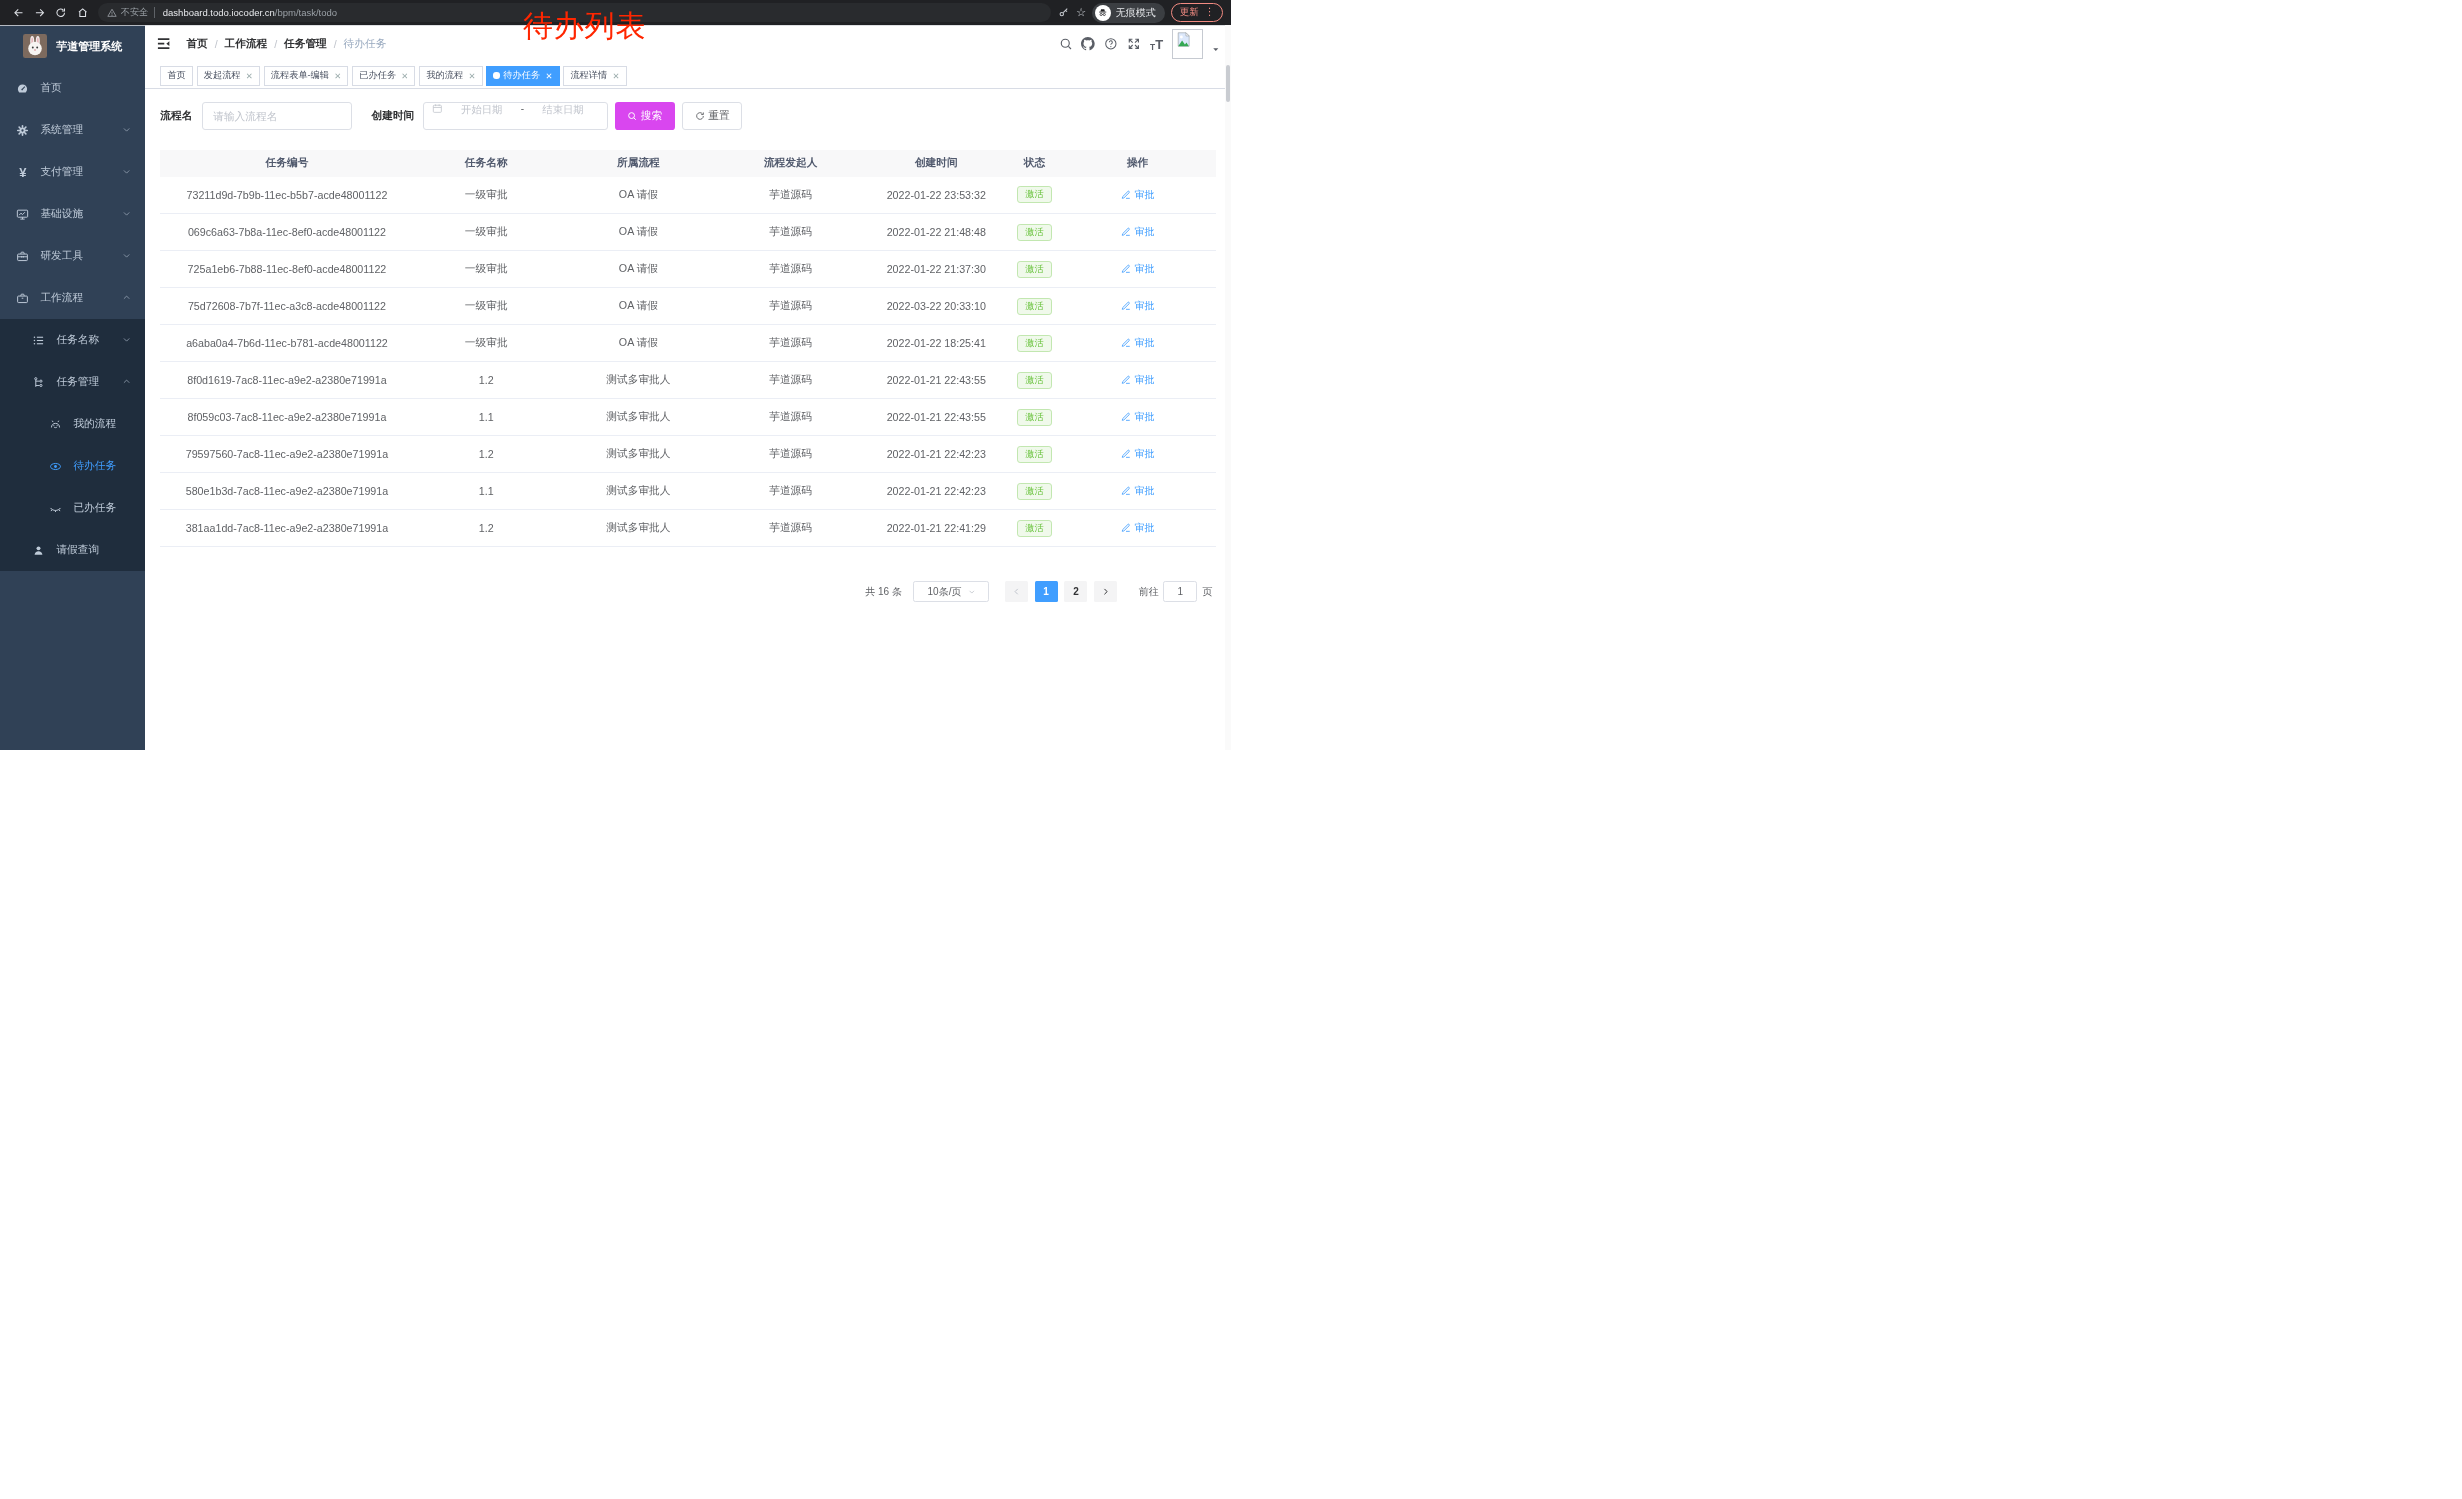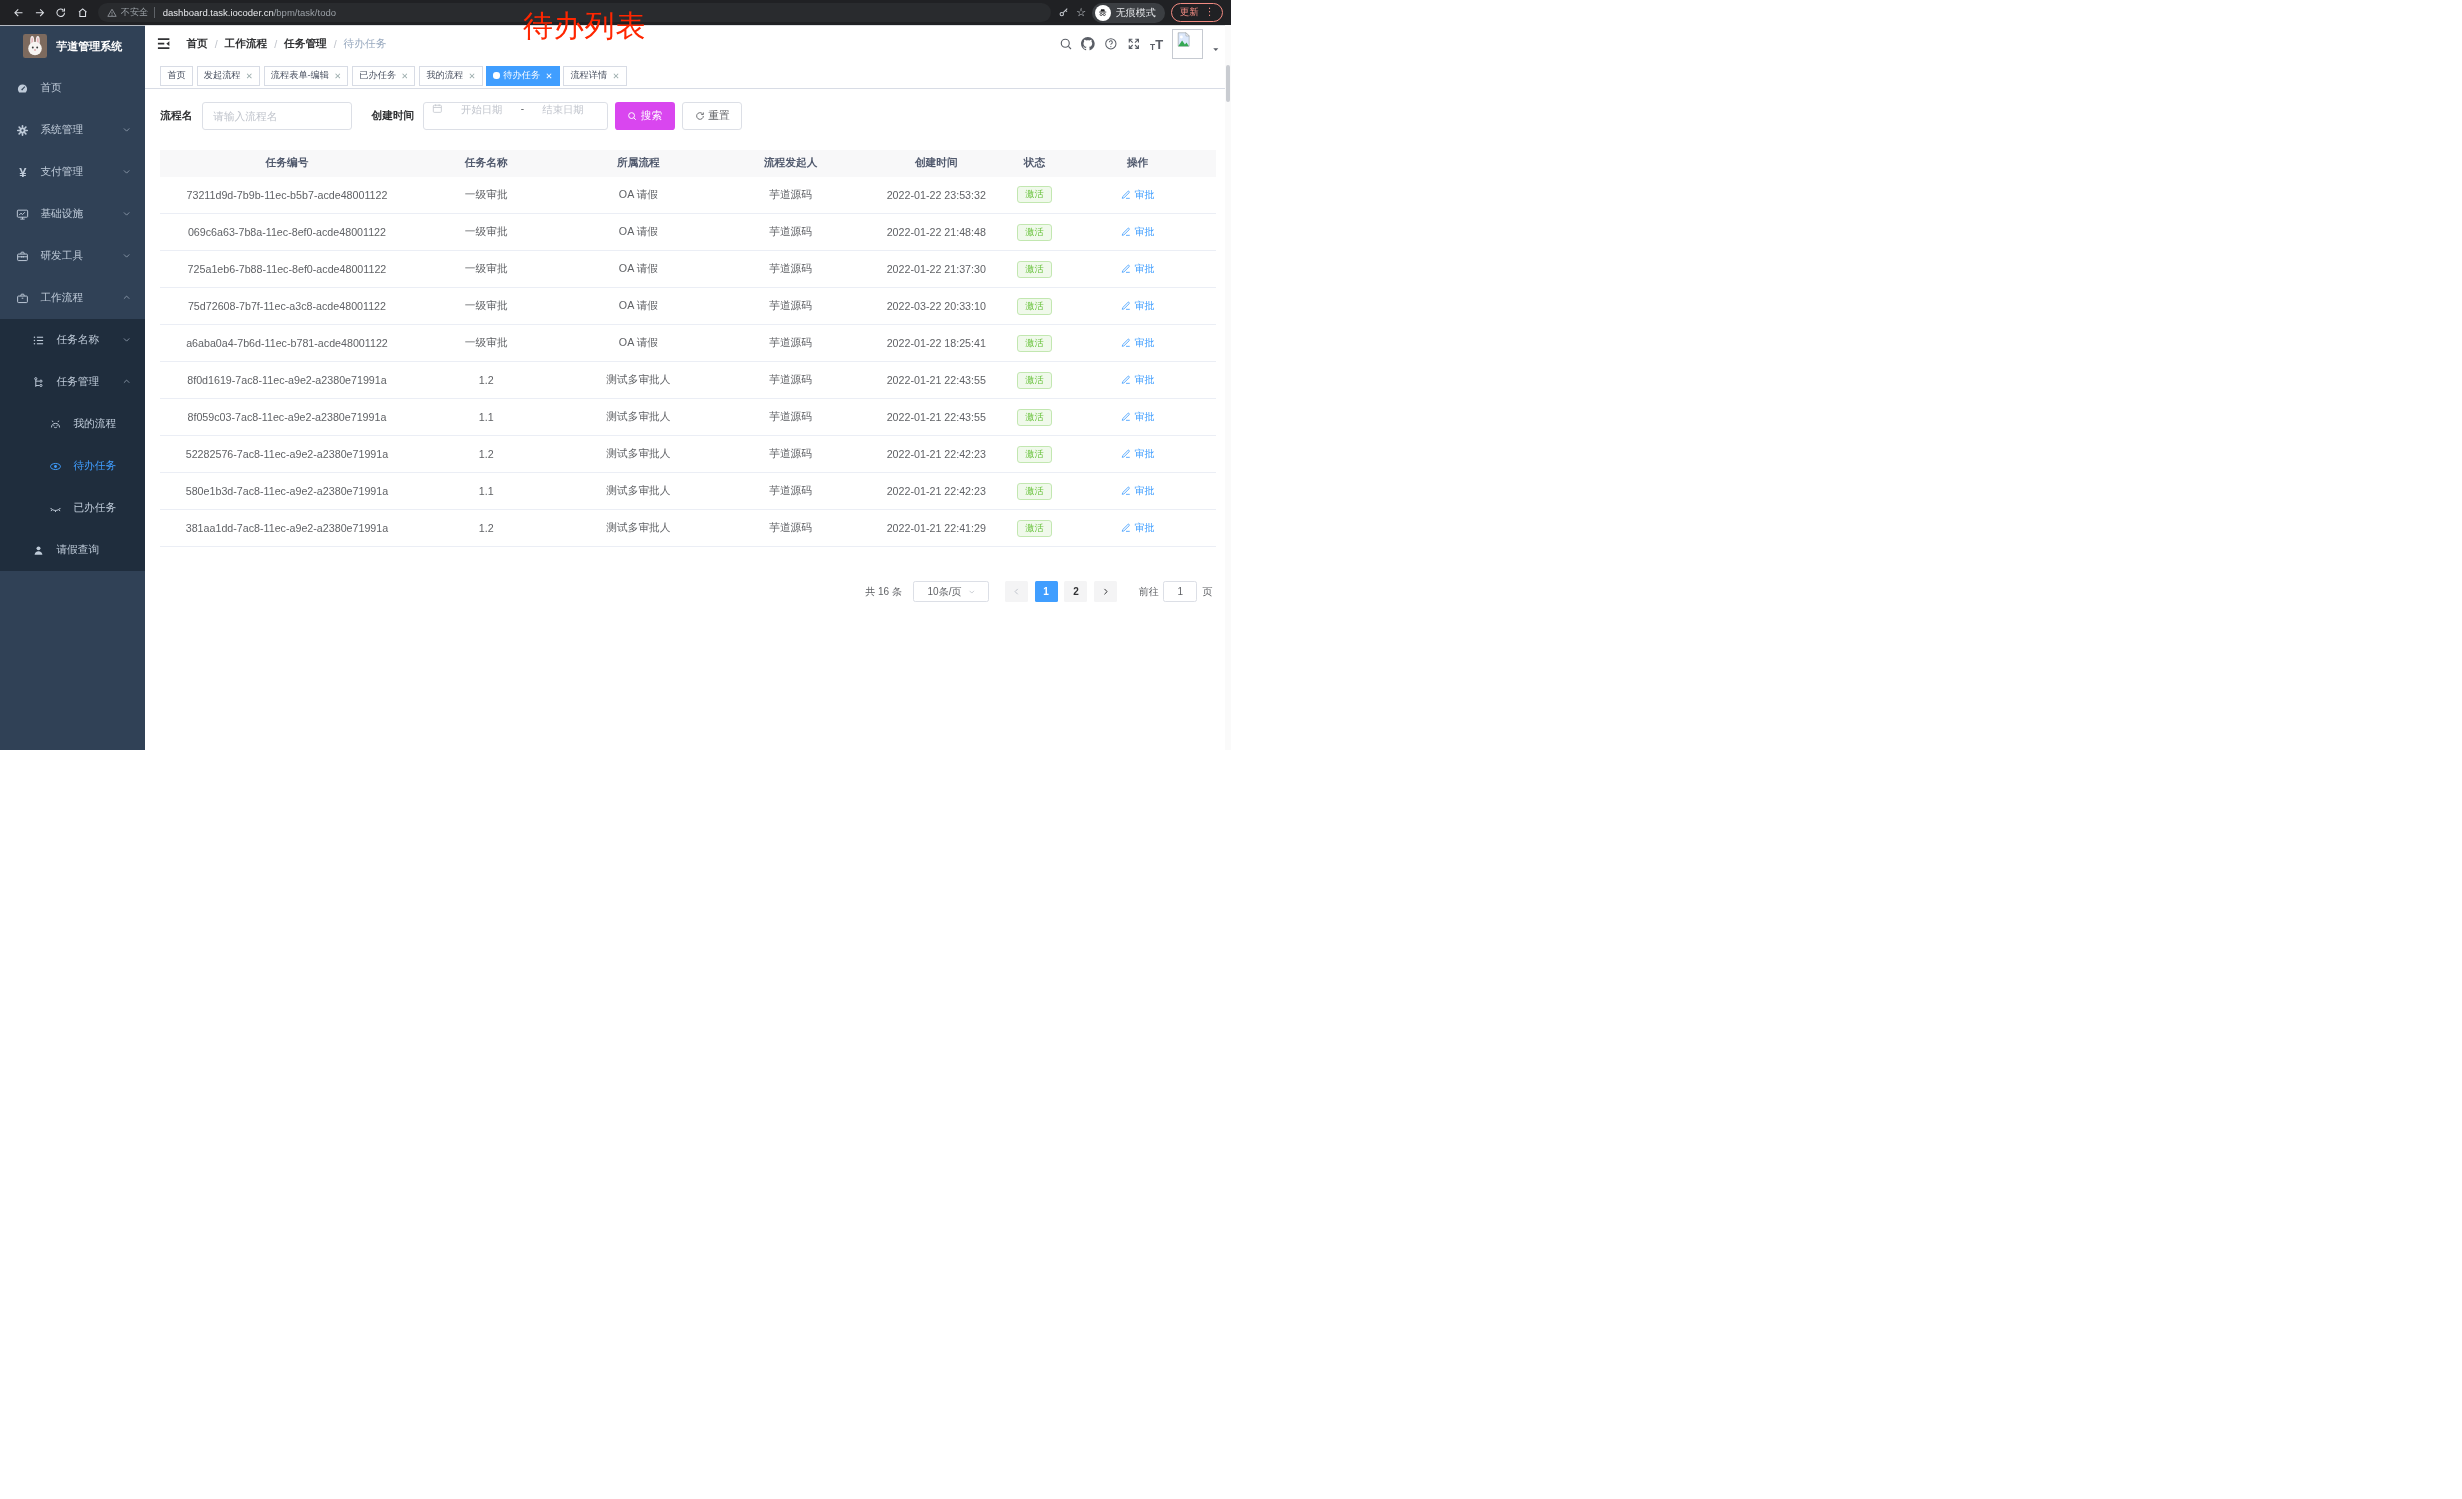--- a/index.html
+++ b/index.html
@@ -172,21 +172,21 @@
     <div class="url-pill">
       <span class="warn">
         <svg viewBox="0 0 24 24" fill="none" stroke="currentColor" stroke-width="2">
             <path d="M12 3L2 20h20z"></path>
             <path d="M12 10v4"></path>
             <circle cx="12" cy="17" r="0.6" fill="currentColor"></circle>
           </svg>
       </span>
       <span class="sec-label">不安全</span>
       <span class="pill-div"></span>
-      <span class="url-text"><span>dashboard.task.iocoder.cn</span><span class="path">/bpm/task/todo</span></span>
+      <span class="url-text"><span>dashboard.todo.iocoder.cn</span><span class="path">/bpm/task/todo</span></span>
     </div>
     <div class="bar-right">
       <span class="bar-ic">
         <svg viewBox="0 0 24 24" fill="none" stroke="currentColor" stroke-width="2.2">
             <circle cx="8" cy="15" r="3.6"></circle>
             <path d="M11 12l8.5-8.5M16 7l3 3"></path>
           </svg>
       </span>
       <span class="star">☆</span>
       <div class="incog">
@@ -663,21 +663,21 @@
                   <span style="display: inline-flex; width: 10px; height: 10px;">
                     <svg viewBox="0 0 24 24" fill="none" stroke="currentColor" stroke-width="2">
                       <path d="M12 20h9"></path>
                       <path d="M16.5 3.5a2.1 2.1 0 0 1 3 3L7 19l-4 1 1-4L16.5 3.5z"></path>
                     </svg>
                   </span>
                   <span>审批</span>
                 </span></td>
             </tr>
             <tr>
-              <td>52282576-7ac8-11ec-a9e2-a2380e71991a</td>
+              <td>79597560-7ac8-11ec-a9e2-a2380e71991a</td>
               <td>1.2</td>
               <td>测试多审批人</td>
               <td>芋道源码</td>
               <td>2022-01-21 22:42:23</td>
               <td><span class="status-tag">激活</span></td>
               <td><span class="op-link">
                   <span style="display: inline-flex; width: 10px; height: 10px;">
                     <svg viewBox="0 0 24 24" fill="none" stroke="currentColor" stroke-width="2">
                       <path d="M12 20h9"></path>
                       <path d="M16.5 3.5a2.1 2.1 0 0 1 3 3L7 19l-4 1 1-4L16.5 3.5z"></path>

